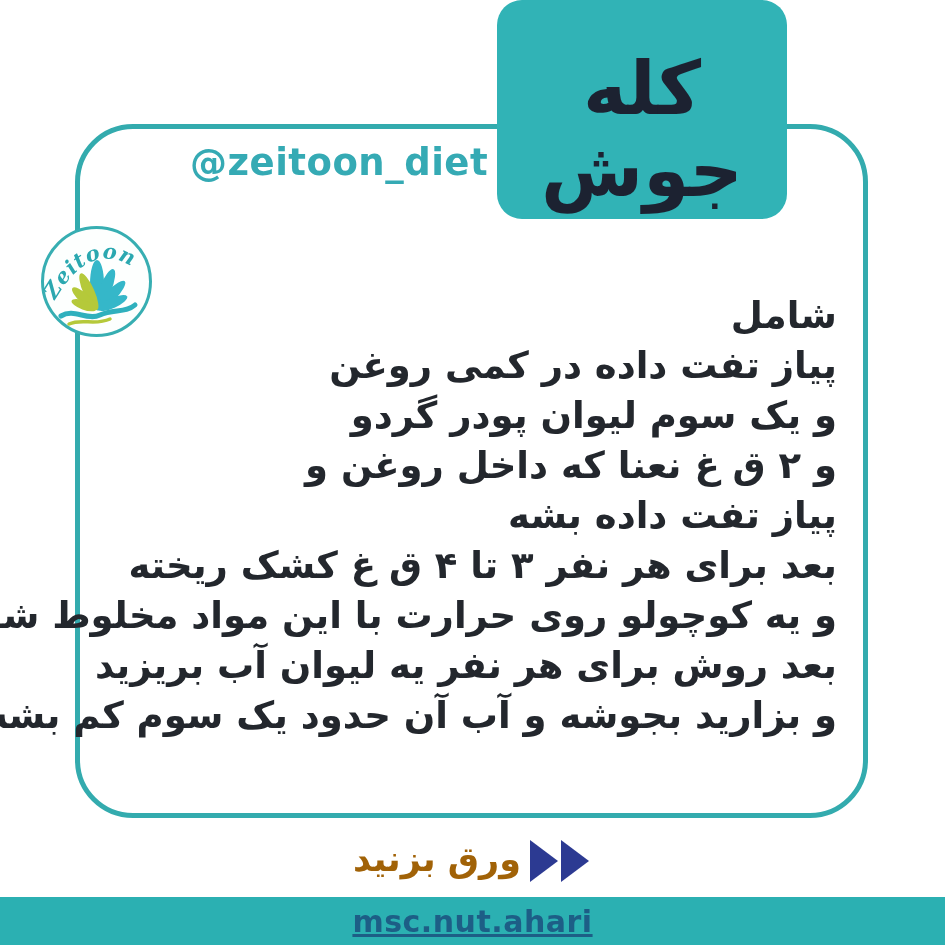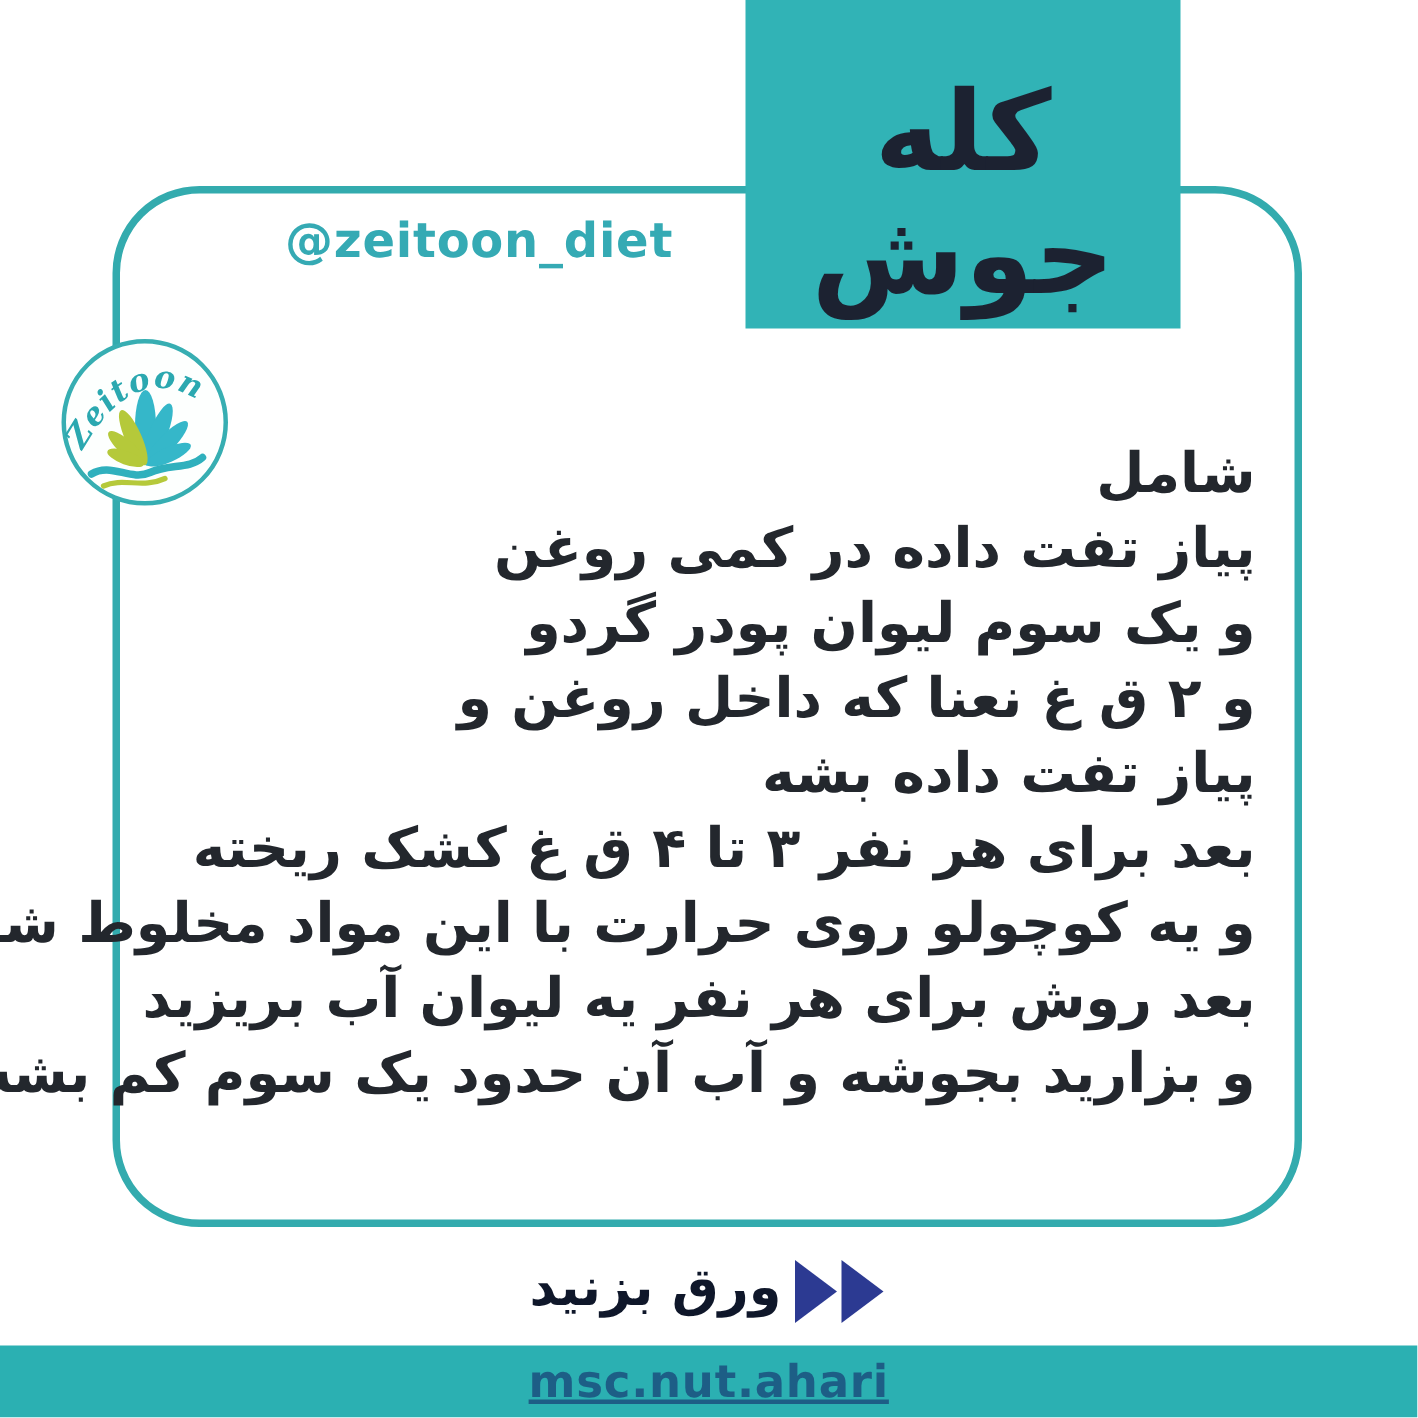--- a/index.html
+++ b/index.html
@@ -4,32 +4,32 @@
 <style>
   html,body{margin:0;padding:0;}
   body{
     width:945px;height:945px;position:relative;overflow:hidden;
     background:#ffffff;
     font-family:"DejaVu Sans","Liberation Sans",sans-serif;
   }
   
   .header-block{
     position:absolute;left:497px;top:0;width:290px;height:219px;
-    background:#31b3b6;z-index:4;
+    background:#31b3b6;z-index:4;border-radius:25px;
   }
   .header-title{
     position:absolute;left:0;right:0;bottom:8px;
     text-align:center;direction:rtl;
     font-size:74px;font-weight:bold;color:#1c2231;
     letter-spacing:0;line-height:1.1;
   }
   
   .handle{
     position:absolute;left:190px;top:141px;z-index:3;
-    font-size:32px;font-weight:bold;color:#35aab4;letter-spacing:0.5px;
+    font-size:37px;font-weight:bold;color:#35aab4;letter-spacing:0.5px;
   }
   
   .card{
     position:absolute;left:75px;top:124px;width:793px;height:694px;
     box-sizing:border-box;border:5px solid #33abae;border-radius:58px;
     background:transparent;z-index:1;
   }
   
   .logo{
     position:absolute;left:39px;top:224px;width:115px;height:115px;z-index:5;
@@ -40,21 +40,21 @@
     direction:rtl;text-align:right;
     font-size:37px;line-height:50px;font-weight:bold;color:#23272d;
     white-space:nowrap;
   }
   
   .flip-row{
     position:absolute;left:0;right:0;top:833px;height:56px;z-index:2;
     display:flex;align-items:center;justify-content:center;gap:7px;
   }
   .flip-label{
-    direction:rtl;font-size:35px;font-weight:bold;color:#0f172a;line-height:1;
+    direction:rtl;font-size:35px;font-weight:bold;color:#a16207;line-height:1;
     padding-bottom:4px;
   }
   .flip-icon{display:block;}
   
   .footer-bar{
     position:absolute;left:0;right:0;bottom:0;height:48px;background:#2bb0b2;z-index:4;
     display:flex;align-items:center;justify-content:center;
   }
   .footer-handle{
     font-size:30px;font-weight:600;color:#1d5e86;letter-spacing:0.5px;text-decoration:underline;

